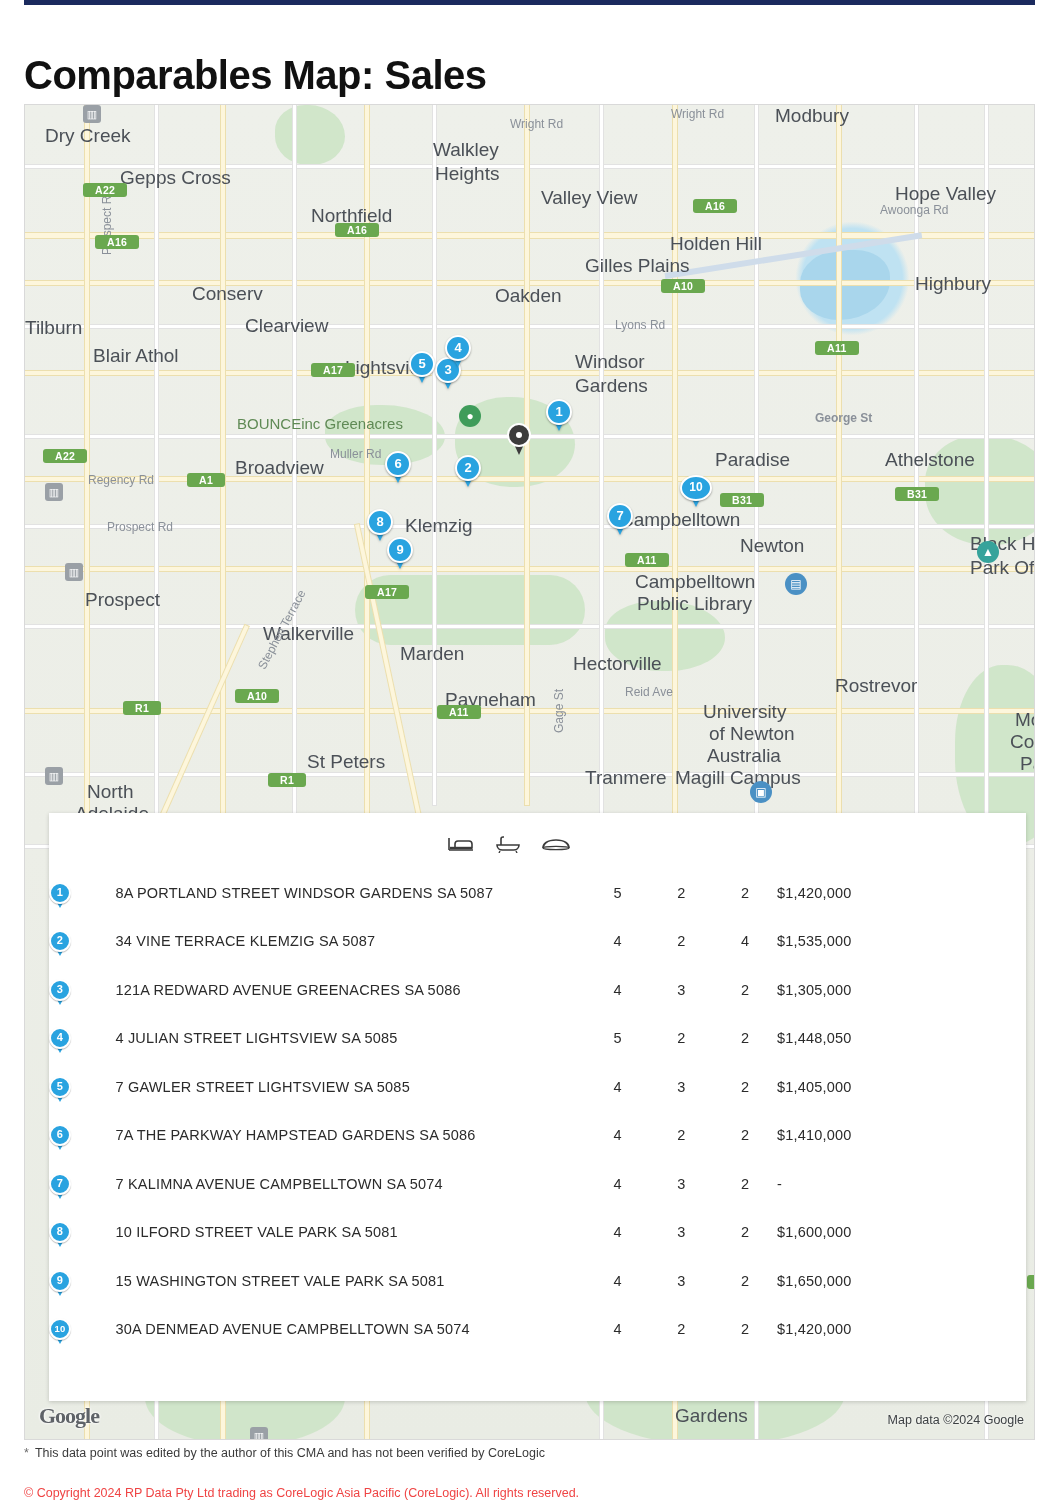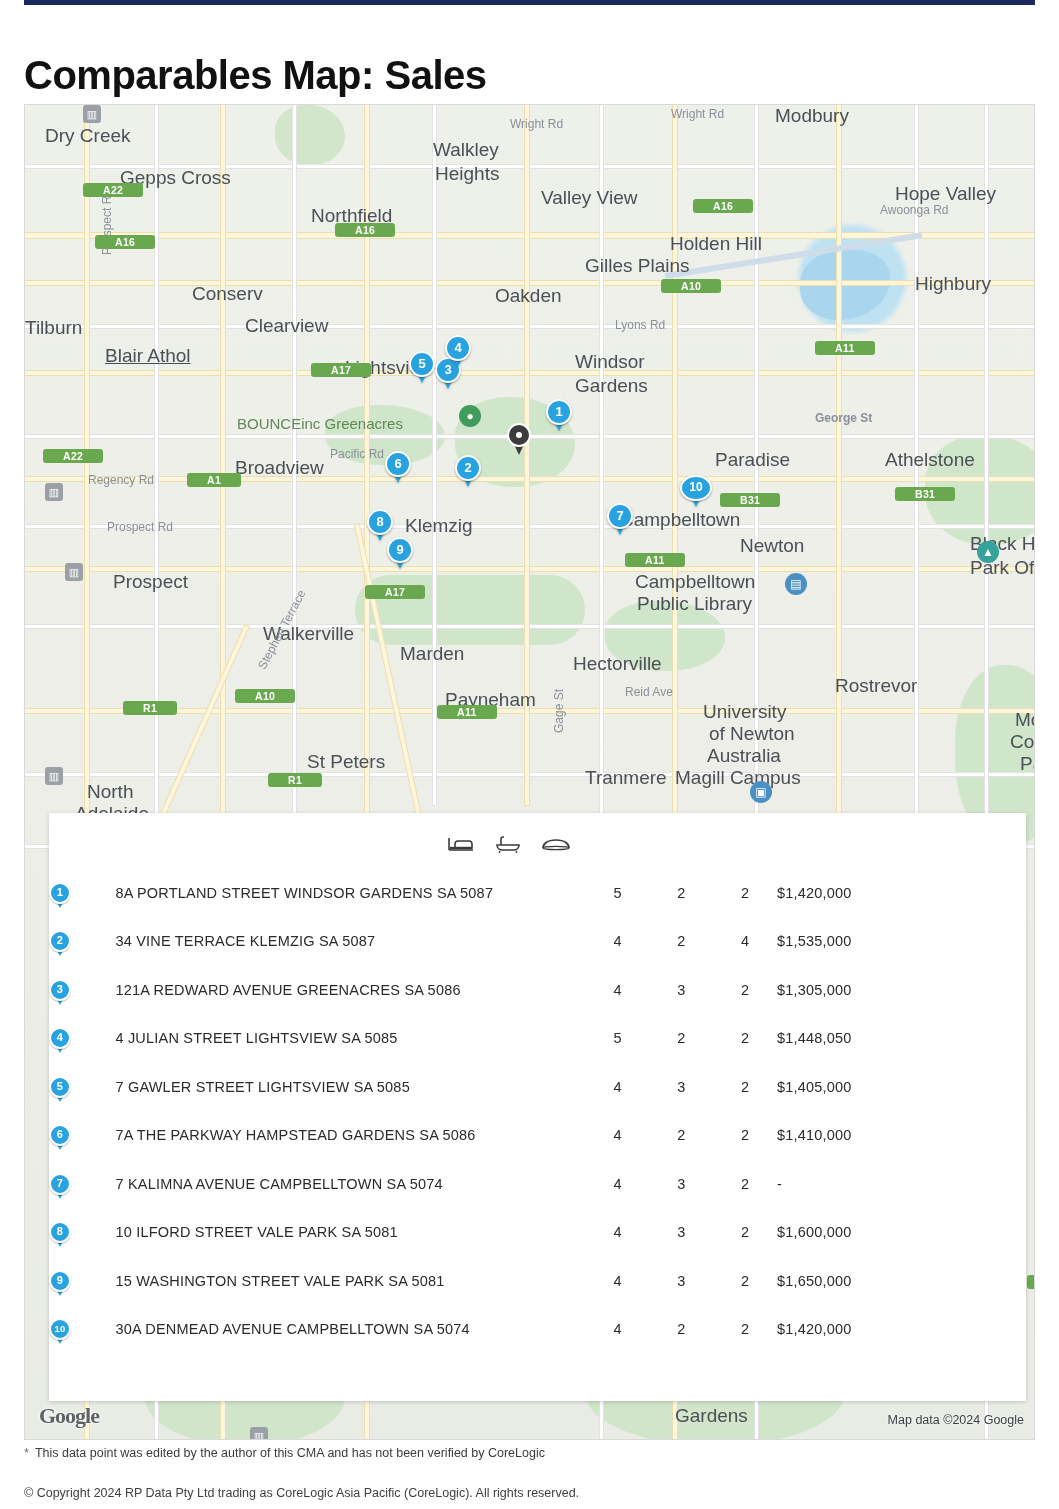--- a/index.html
+++ b/index.html
@@ -77,21 +77,21 @@
   .place.big   { font-size: 19px; color: #4b5057; }
   .place.park-label { color: #5f8a55; }
   .place.rd { font-size: 12px; color: #8a9099; }
 
   .shield {
     position: absolute;
     background: #6aa84f;
     color: #fff;
     font-size: 10.5px;
     border-radius: 3px;
-    padding: 1px 20px;
+    padding: 1px 12px;
     font-weight: bold;
     letter-spacing: .3px;
   }
 
   
   .pin {
     position: absolute;
     width: 26px; height: 34px;
   }
   .pin .head {
@@ -240,21 +240,21 @@
     position: absolute;
     left: 24px; top: 1446px;
     font-size: 12.5px;
     color: #3b3b3b;
   }
   .footnote .star { color: #6b6b6b; margin-right: 6px; }
   .copyright {
     position: absolute;
     left: 24px; top: 1486px;
     font-size: 12.5px;
-    color: #404040;
+    color: #ef4444;
   }
 </style>
 </head>
 <body>
 
 <div class="page">
 
   <div class="top-rule"></div>
   <h1 class="page-title">Comparables Map: Sales</h1>
 
@@ -318,41 +318,41 @@
         <div class="place big" style="left: 286px; top: 100px;">Northfield</div>
         <div class="place big" style="left: 645px; top: 128px;">Holden Hill</div>
         <div class="place big" style="left: 560px; top: 150px;">Gilles Plains</div>
         <div class="place big" style="left: 890px; top: 168px;">Highbury</div>
         <div class="place big" style="left: 167px; top: 178px;">Conserv</div>
         <div class="place big" style="left: 470px; top: 180px;">Oakden</div>
         <div class="place big" style="left: 220px; top: 210px;">Clearview</div>
         <div class="place rd" style="left: 590px; top: 213px;">Lyons Rd</div>
         <div class="place rd" style="left: 855px; top: 98px;">Awoonga Rd</div>
         <div class="place big" style="left: 0px; top: 212px;">Tilburn</div>
-        <div class="place big" style="left: 80px; top: 240px; text-decoration: underline;">Blair Athol</div>
+        <div class="place big" style="left: 68px; top: 240px;">Blair Athol</div>
         <div class="place big" style="left: 320px; top: 252px;">Lightsview</div>
         <div class="place big" style="left: 550px; top: 246px;">Windsor</div>
         <div class="place big" style="left: 550px; top: 270px;">Gardens</div>
         <div class="place rd" style="left: 75px; top: 150px; transform: rotate(-90deg); transform-origin: left top;">Prospect Rd</div>
         <div class="place park-label" style="left: 212px; top: 310px;">BOUNCEinc Greenacres</div>
         <div class="place rd" style="left: 790px; top: 306px; font-weight: bold;">George St</div>
-        <div class="place rd" style="left: 305px; top: 342px;">Pacific Rd</div>
+        <div class="place rd" style="left: 305px; top: 342px;">Muller Rd</div>
         <div class="place big" style="left: 210px; top: 352px;">Broadview</div>
         <div class="place big" style="left: 690px; top: 344px;">Paradise</div>
         <div class="place big" style="left: 860px; top: 344px;">Athelstone</div>
         <div class="place rd" style="left: 63px; top: 368px;">Regency Rd</div>
         <div class="place big" style="left: 380px; top: 410px;">Klemzig</div>
         <div class="place big" style="left: 595px; top: 404px;">Campbelltown</div>
         <div class="place big" style="left: 715px; top: 430px;">Newton</div>
         <div class="place big" style="left: 945px; top: 428px;">Black Hill</div>
         <div class="place big" style="left: 945px; top: 452px;">Park Off</div>
         <div class="place big" style="left: 610px; top: 466px;">Campbelltown</div>
         <div class="place big" style="left: 612px; top: 488px;">Public Library</div>
         <div class="place rd" style="left: 82px; top: 415px;">Prospect Rd</div>
-        <div class="place big" style="left: 60px; top: 466px; margin-left: 28px;">Prospect</div>
+        <div class="place big" style="left: 60px; top: 484px;">Prospect</div>
         <div class="place big" style="left: 238px; top: 518px;">Walkerville</div>
         <div class="place big" style="left: 375px; top: 538px;">Marden</div>
         <div class="place big" style="left: 810px; top: 546px; margin-top: 24px;">Rostrevor</div>
         <div class="place big" style="left: 548px; top: 548px;">Hectorville</div>
         <div class="place rd" style="left: 600px; top: 580px;">Reid Ave</div>
         <div class="place rd" style="left: 230px; top: 560px; transform: rotate(-62deg); transform-origin: left top;">Stephen Terrace</div>
         <div class="place big" style="left: 420px; top: 584px;">Payneham</div>
         <div class="place big" style="left: 678px; top: 596px;">University</div>
         <div class="place big" style="left: 684px; top: 618px;">of Newton</div>
         <div class="place big" style="left: 682px; top: 640px;">Australia</div>

